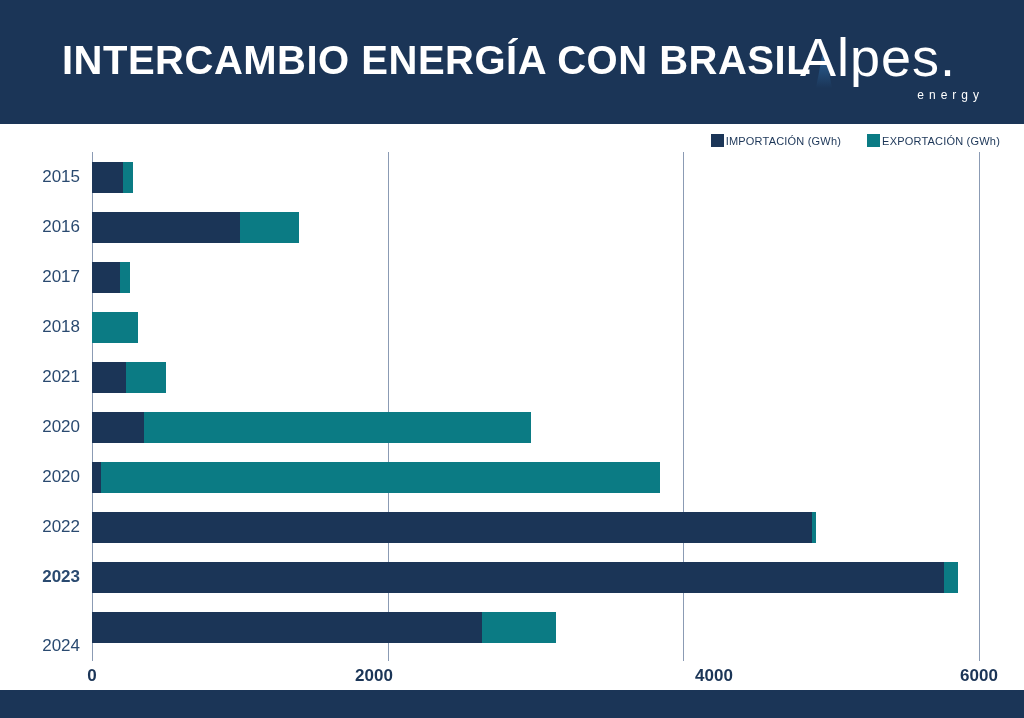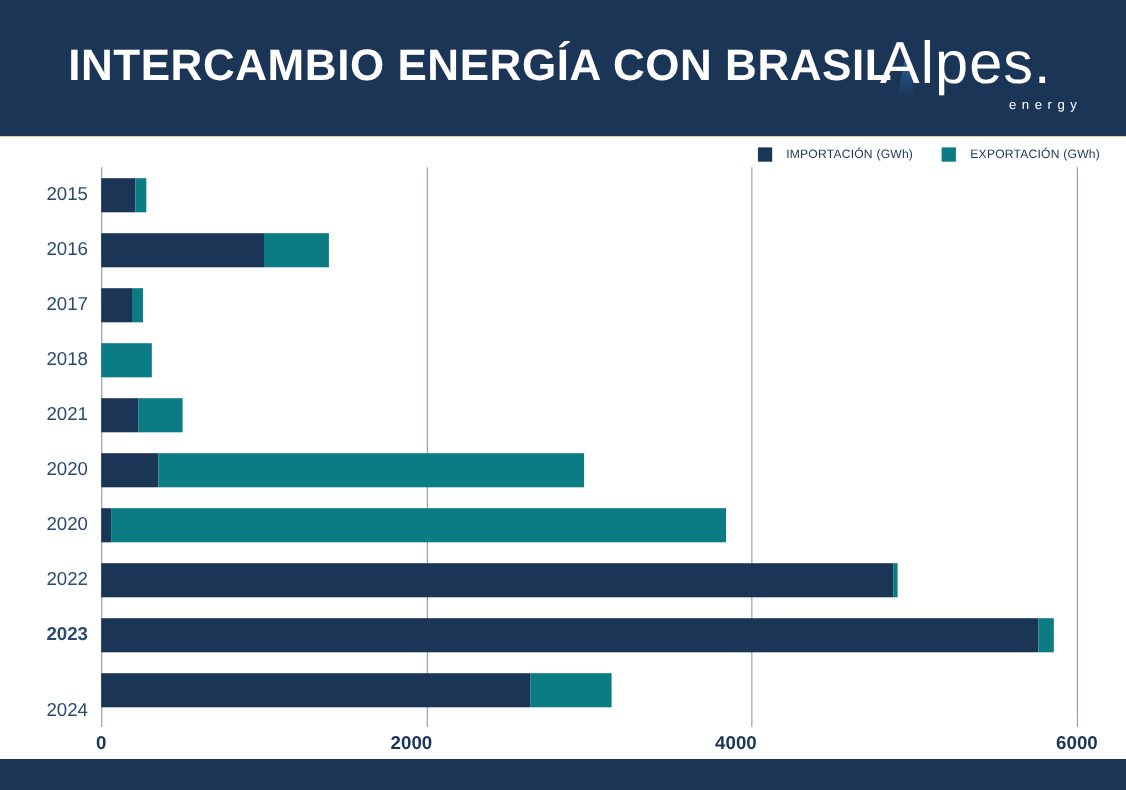--- a/index.html
+++ b/index.html
@@ -54,21 +54,21 @@
   .chart-area{
     position:absolute;left:0;top:124px;width:1024px;height:566px;
     background:#ffffff;
   }
 
   
   .legend{
     position:absolute;right:24px;top:10px;
     display:flex;align-items:center;gap:26px;
   }
-  .legend-item{display:flex;align-items:center;gap:13px;}
+  .legend-item{display:flex;align-items:center;gap:2px;}
   .legend-swatch{width:13px;height:13px;display:block;}
   .legend-label{
     font-size:11px;color:#1b3557;
     font-family:"Liberation Sans", sans-serif;
     letter-spacing:0.2px;white-space:nowrap;
   }
 
   
   .plot{
     position:absolute;left:92px;top:28px;
@@ -131,21 +131,21 @@
 
     <div class="plot" id="plot-root">
         <div class="axis-y"></div>
         <div class="tick" style="left: 0px;"></div>
         <div class="xlabel" style="left: 0px;">0</div>
         <div class="gridline" style="left: 295.667px;"></div>
         <div class="tick" style="left: 295.667px;"></div>
         <div class="xlabel" style="left: 282px;">2000</div>
         <div class="gridline" style="left: 591.333px;"></div>
         <div class="tick" style="left: 591.333px;"></div>
-        <div class="xlabel" style="left: 577px;">4000</div>
+        <div class="xlabel" style="left: 622px;">4000</div>
         <div class="gridline" style="left: 887px;"></div>
         <div class="tick" style="left: 887px;"></div>
         <div class="xlabel" style="left: 887px;">6000</div>
         <div class="ylabel" style="top: 25px;">2015</div>
         <div class="bar-row" style="top: 9.5px; width: 887px;">
           <div class="seg" title="IMPORTACIÓN (GWh) 2015: 210" style="left: 0px; width: 31.045px; background: rgb(27, 53, 87);"></div>
           <div class="seg" title="EXPORTACIÓN (GWh) 2015: 70" style="left: 31.045px; width: 10.3483px; background: rgb(11, 123, 132);"></div>
         </div>
         <div class="ylabel" style="top: 75px;">2016</div>
         <div class="bar-row" style="top: 59.5px; width: 887px;">

